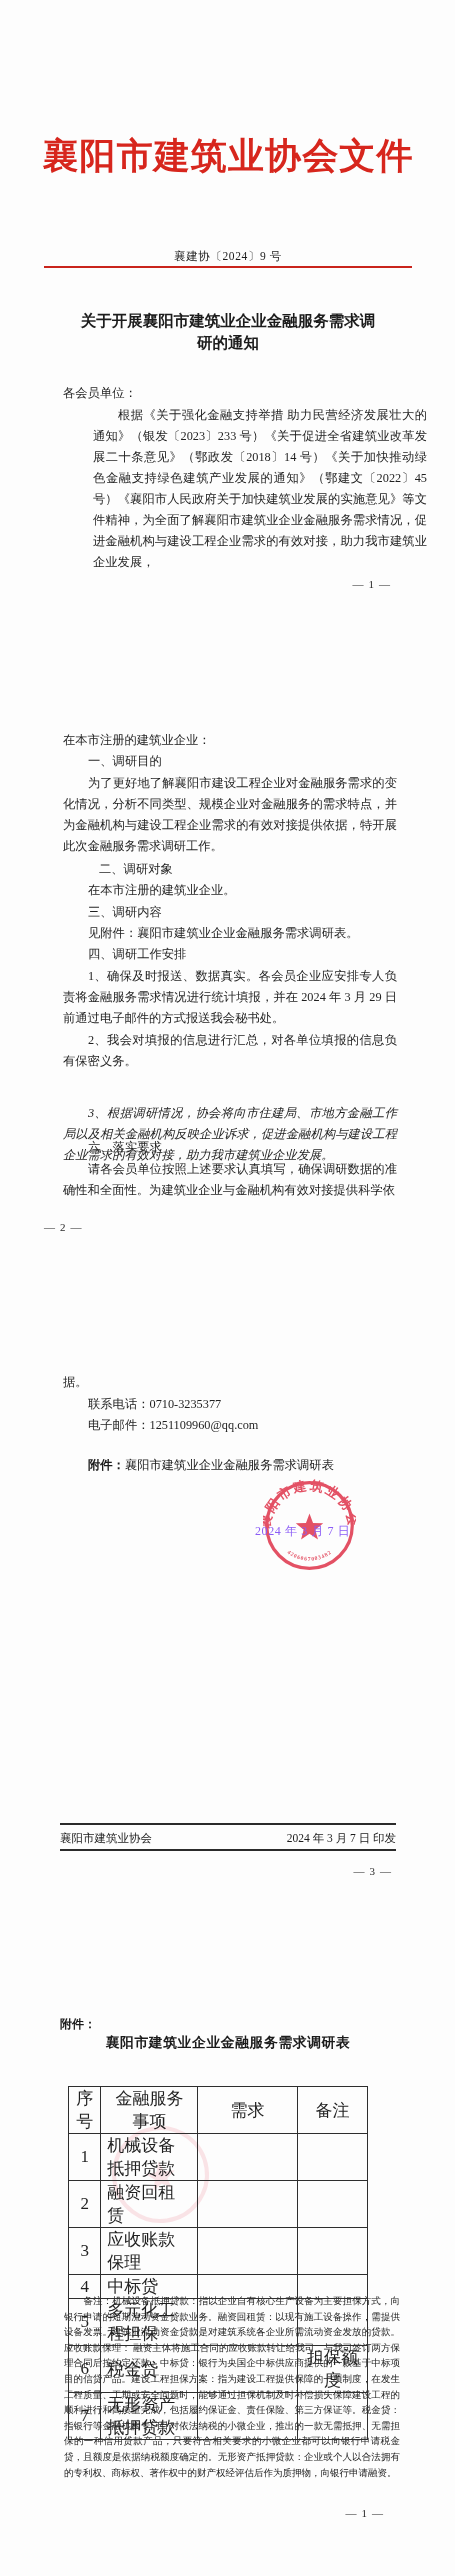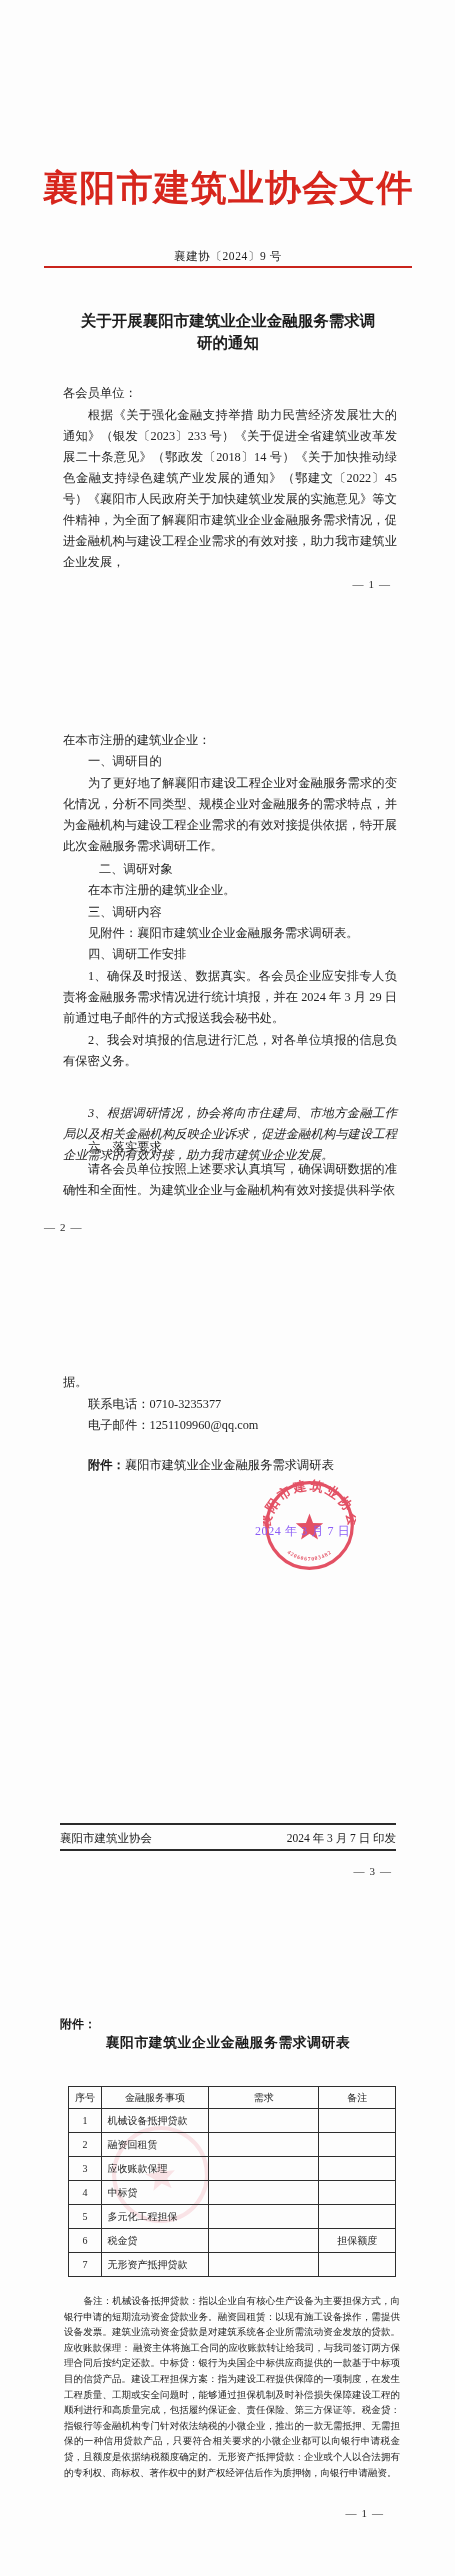--- a/index.html
+++ b/index.html
@@ -10,21 +10,21 @@
     margin:0 auto;
     background:#fdfdfd;
     font-family:"Liberation Serif","DejaVu Serif",serif;
     color:#1c1c1c;
     overflow:hidden;
   }
   .abs { position:absolute; }
   .center { left:0; width:456px; text-align:center; }
 
   .org-title {
-    top:164px; font-size:36px; font-weight:bold;
+    top:132px; font-size:36px; font-weight:bold;
     color:#d7261d; letter-spacing:1.1px;
     font-family:"Liberation Serif","DejaVu Serif",serif;
   }
   .doc-number { top:249px; font-size:11.5px; letter-spacing:0.6px; }
   .red-rule { top:266px; left:44px; width:368px; height:2.3px; background:#c9241c; }
 
   .notice-title { top:310px; font-size:15.5px; font-weight:bold; line-height:22px; }
 
   .body-text { font-size:12.3px; line-height:21px; color:#1f1f1f; }
   .para {
@@ -48,22 +48,22 @@
   .footer-row .right { float:right; }
 
   .attach-label-p4 { top:2016px; left:60px; font-size:12px; font-weight:bold; }
   .attach-title-p4 { top:2034px; font-size:13.8px; font-weight:bold; letter-spacing:0.6px; }
 
   .form-meta { top:2069px; left:68px; width:328px; height:17px; font-size:11.5px; }
   .form-meta span { position:absolute; white-space:nowrap; }
 
   table.survey {
     position:absolute; top:2086px; left:68px;
-    width:328px; border-collapse:collapse;
-    font-size:10px; color:#1f1f1f;
+    width:300px; border-collapse:collapse;
+    font-size:17px; color:#1f1f1f;
     z-index:2;
   }
   table.survey td, table.survey th {
     border:1.1px solid #2e2e2e; font-weight:normal;
     padding:0 5.7px; background:transparent;
   }
   table.survey th { height:22.4px; text-align:center; }
   table.survey td { height:24px; }
   td.c-no { text-align:center; width:33px; }
   td.c-item { width:108px; text-align:left; }
@@ -88,21 +88,21 @@
   <div class="abs center org-title">襄阳市建筑业协会文件</div>
   <div class="abs center doc-number">襄建协〔2024〕9 号</div>
   <div class="abs red-rule"></div>
 
   <div class="abs center notice-title" style="top:310px;">
     <div>关于开展襄阳市建筑业企业金融服务需求调</div>
     <div>研的通知</div>
   </div>
 
   <div class="abs body-text" style="top:383px;left:63px;">各会员单位：</div>
-  <div class="abs body-text para indent" style="top:405px;">根据《关于强化金融支持举措 助力民营经济发展壮大的通知》（银发〔2023〕233 号）《关于促进全省建筑业改革发展二十条意见》（鄂政发〔2018〕14 号）《关于加快推动绿色金融支持绿色建筑产业发展的通知》（鄂建文〔2022〕45 号）《襄阳市人民政府关于加快建筑业发展的实施意见》等文件精神，为全面了解襄阳市建筑业企业金融服务需求情况，促进金融机构与建设工程企业需求的有效对接，助力我市建筑业企业发展，</div>
+  <div class="abs body-text para indent" style="top:405px;margin-left:30px;">根据《关于强化金融支持举措 助力民营经济发展壮大的通知》（银发〔2023〕233 号）《关于促进全省建筑业改革发展二十条意见》（鄂政发〔2018〕14 号）《关于加快推动绿色金融支持绿色建筑产业发展的通知》（鄂建文〔2022〕45 号）《襄阳市人民政府关于加快建筑业发展的实施意见》等文件精神，为全面了解襄阳市建筑业企业金融服务需求情况，促进金融机构与建设工程企业需求的有效对接，助力我市建筑业企业发展，</div>
   <div class="abs pagenum" style="top:578px;right:65px;">— 1 —</div>
 
   <div class="abs body-text" style="top:730px;left:63px;">在本市注册的建筑业企业：</div>
   <div class="abs body-text lvl" style="top:751px;">一、调研目的</div>
   <div class="abs body-text para indent" style="top:773px;">为了更好地了解襄阳市建设工程企业对金融服务需求的变化情况，分析不同类型、规模企业对金融服务的需求特点，并为金融机构与建设工程企业需求的有效对接提供依据，特开展此次金融服务需求调研工作。</div>
   <div class="abs body-text lvl" style="top:859px;margin-left:11px;">二、调研对象</div>
   <div class="abs body-text lvl" style="top:880px;">在本市注册的建筑业企业。</div>
   <div class="abs body-text lvl" style="top:902px;">三、调研内容</div>
   <div class="abs body-text lvl" style="top:923px;">见附件：襄阳市建筑业企业金融服务需求调研表。</div>
   <div class="abs body-text lvl" style="top:944px;">四、调研工作安排</div>

